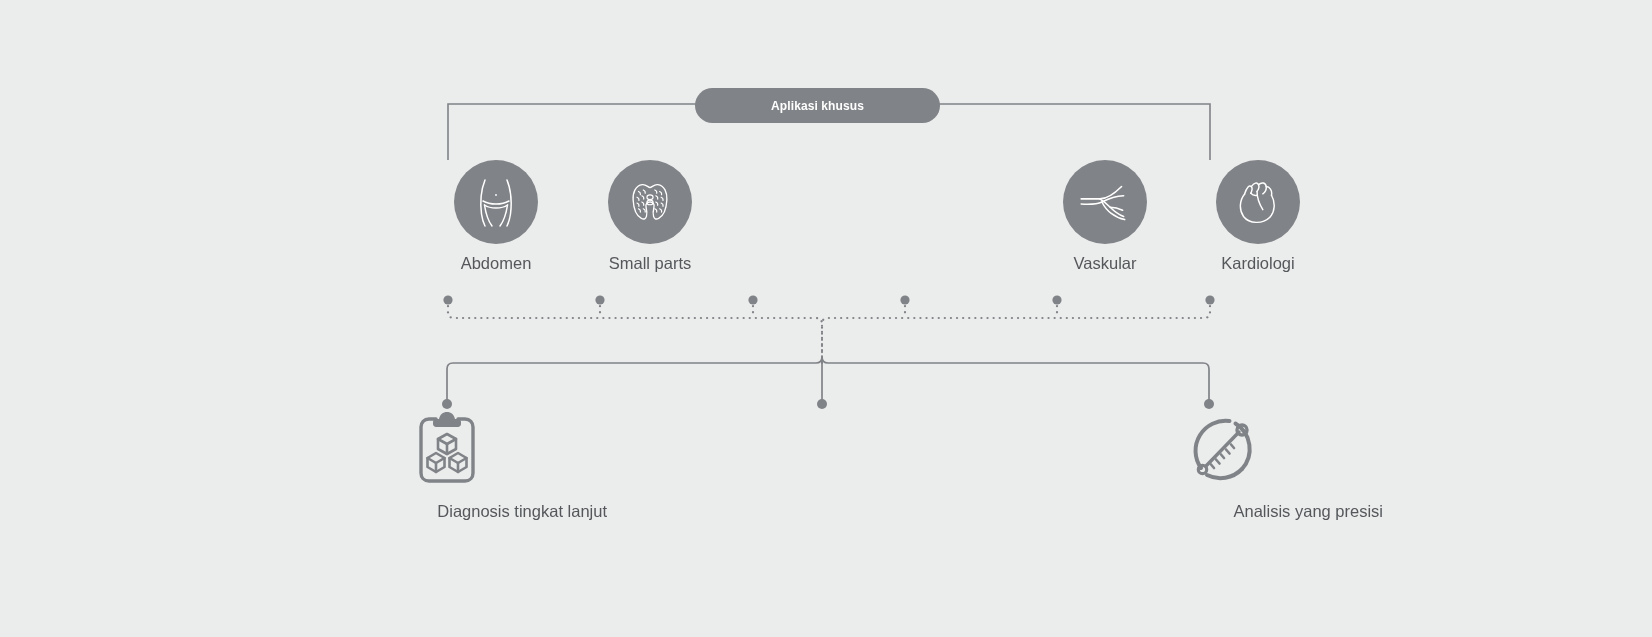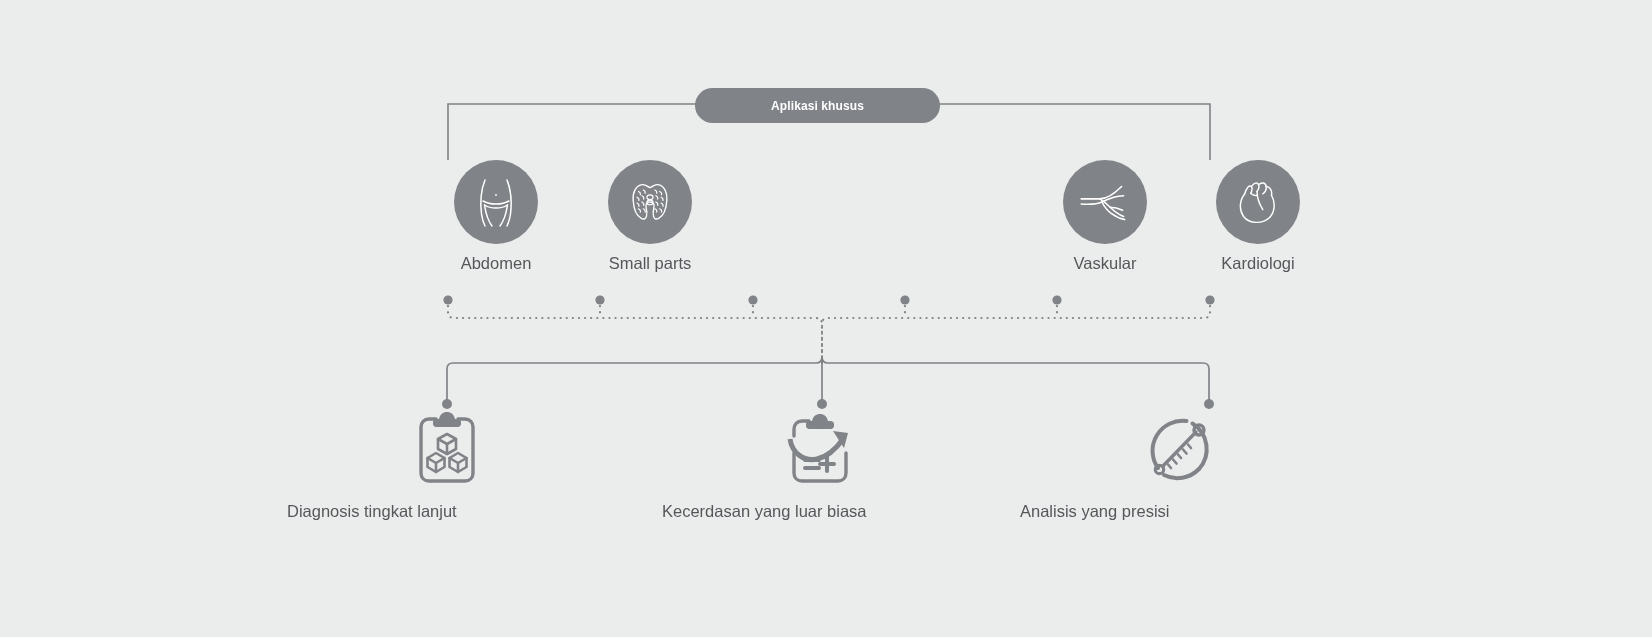--- a/index.html
+++ b/index.html
@@ -81,21 +81,21 @@
   .feat-row {
     position: absolute;
     left: 0;
     top: 408px;
     width: 1652px;
     height: 130px;
   }
   .feat {
     position: absolute;
     width: 320px;
-    text-align: left;
+    text-align: right;
     top: 0;
   }
   .feat-icon {
     height: 80px;
     display: flex;
     align-items: center;
     justify-content: center;
   }
   .feat-icon svg { display: block; }
   .feat-label {
@@ -251,42 +251,22 @@
             <path d="M24 54 V63"></path>
             <path d="M46 44 L54.5 49 V58 L46 63 L37.5 58 V49 Z"></path>
             <path d="M37.5 49 L46 54 L54.5 49"></path>
             <path d="M46 54 V63"></path>
           </g>
         </svg>
       </div>
       <div class="feat-label">Diagnosis tingkat lanjut</div>
     </div>
 
-    <div class="feat" style="left:662px">
-      <div class="feat-icon">
-        <svg width="78" height="78" viewBox="0 0 78 78" fill="none" stroke="#808387" stroke-width="3.4" stroke-linecap="round" stroke-linejoin="round">
-          <path d="M26 12 H19 C14 12 11 15.5 11 20 V27"></path>
-          <path d="M11 44 V64 C11 68.5 14 72 19 72 H55 C60 72 63 68.5 63 64 V44"></path>
-          <path d="M26 12 H29 C30 7.5 33 5 37 5 C41 5 44 7.5 45 12 H48
-                   C49.6 12 51 13.4 51 15 V17 C51 18.6 49.6 20 48 20
-                   H26 C24.4 20 23 18.6 23 17 V15 C23 13.4 24.4 12 26 12 Z" fill="#808387" stroke="none"></path>
-          <path d="M7 30 C9 44 21 53 34 50 C44 47.8 53 40 60 30" stroke-width="5" stroke-linecap="butt"></path>
-          <path d="M50 22 L65 24 L61 39 Z" fill="#808387" stroke="none"></path>
-          <g stroke-width="4">
-            <path d="M22 51 H36"></path>
-            <path d="M22 59 H36"></path>
-            <path d="M44 48 V62"></path>
-            <path d="M37 55 H51"></path>
-          </g>
-        </svg>
-      </div>
-      <div class="feat-label">Kecerdasan yang luar biasa</div>
-    </div>
-
-    <div class="feat" style="left:1020px">
+
+    <div class="feat" style="left:1063px">
       <div class="feat-icon">
         <svg width="76" height="76" viewBox="0 0 76 76" fill="none" stroke="#808387" stroke-width="4" stroke-linecap="round" stroke-linejoin="round">
           <path d="M50.5 13.5 A30 30 0 0 1 57 59"></path>
           <path d="M57 59 A30 30 0 0 1 22 65"></path>
           <path d="M16 58 A30 30 0 0 1 44.5 11"></path>
           <path d="M21 56 L54 22" stroke-width="3.4"></path>
           <g stroke-width="2.6">
             <path d="M26 54.5 L29 58"></path>
             <path d="M31 49.5 L34.5 53.5"></path>
             <path d="M36 44.5 L39 48"></path>

